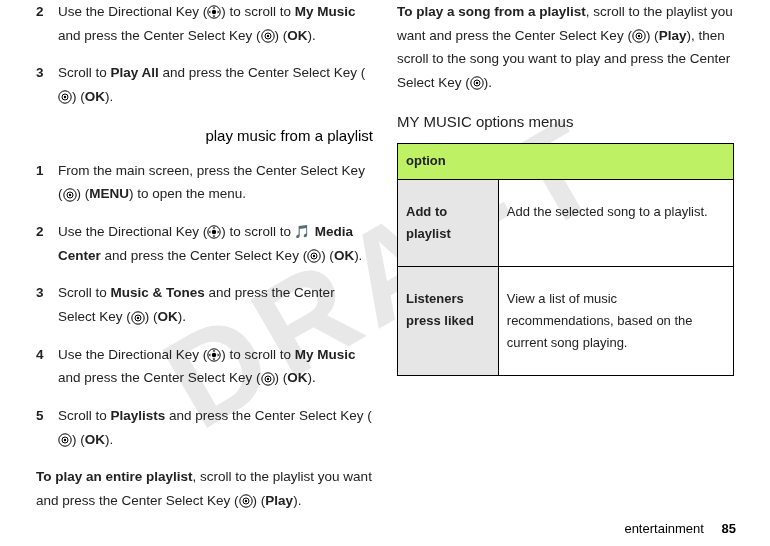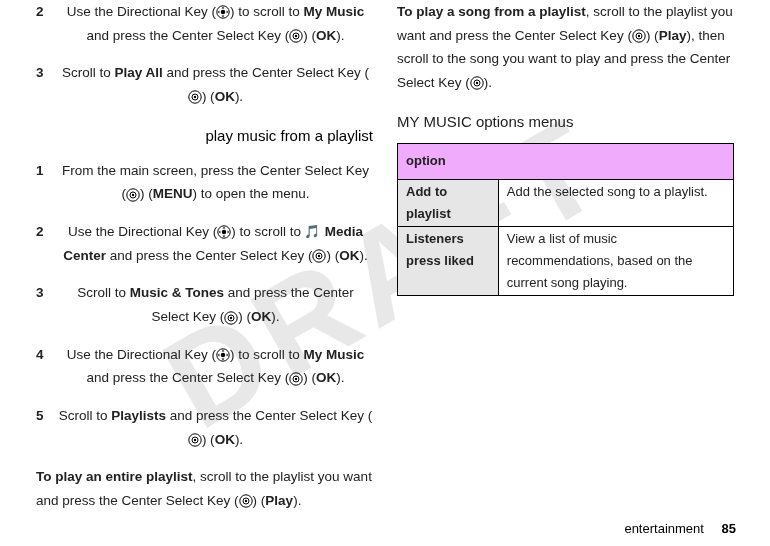--- a/index.html
+++ b/index.html
@@ -41,21 +41,21 @@
   }
   .step {
     display: flex;
     margin-bottom: 14px;
   }
   .step-num {
     font-weight: bold;
     width: 22px;
     flex-shrink: 0;
   }
-  .step-body { flex: 1; text-align: center; }
+  .step-body { flex: 1; }
   .cond { font-family: "Arial Narrow", Arial, sans-serif; font-stretch: condensed; font-weight: bold; }
   .bold { font-weight: bold; }
   h2.section {
     font-size: 15px;
     font-weight: normal;
     margin: 6px 0 10px 0;
     color: #000;
     text-align: right;
   }
   h3.subsection {
@@ -71,25 +71,25 @@
     border-collapse: collapse;
     width: 100%;
     margin-top: 6px;
     font-size: 13px;
   }
   table.option-table th {
     text-align: left;
     font-weight: bold;
     border: 1px solid #000;
     padding: 6px 8px;
-    background: #f0abfc;
+    background: #bef264;
   }
   table.option-table td {
     border: 1px solid #000;
-    padding: 1px 8px;
+    padding: 21px 8px;
     vertical-align: top;
     line-height: 1.7;
   }
   table.option-table td.label {
     background: #e6e6e6;
     width: 30%;
   }
   .footer {
     position: absolute;
     bottom: 10px;

